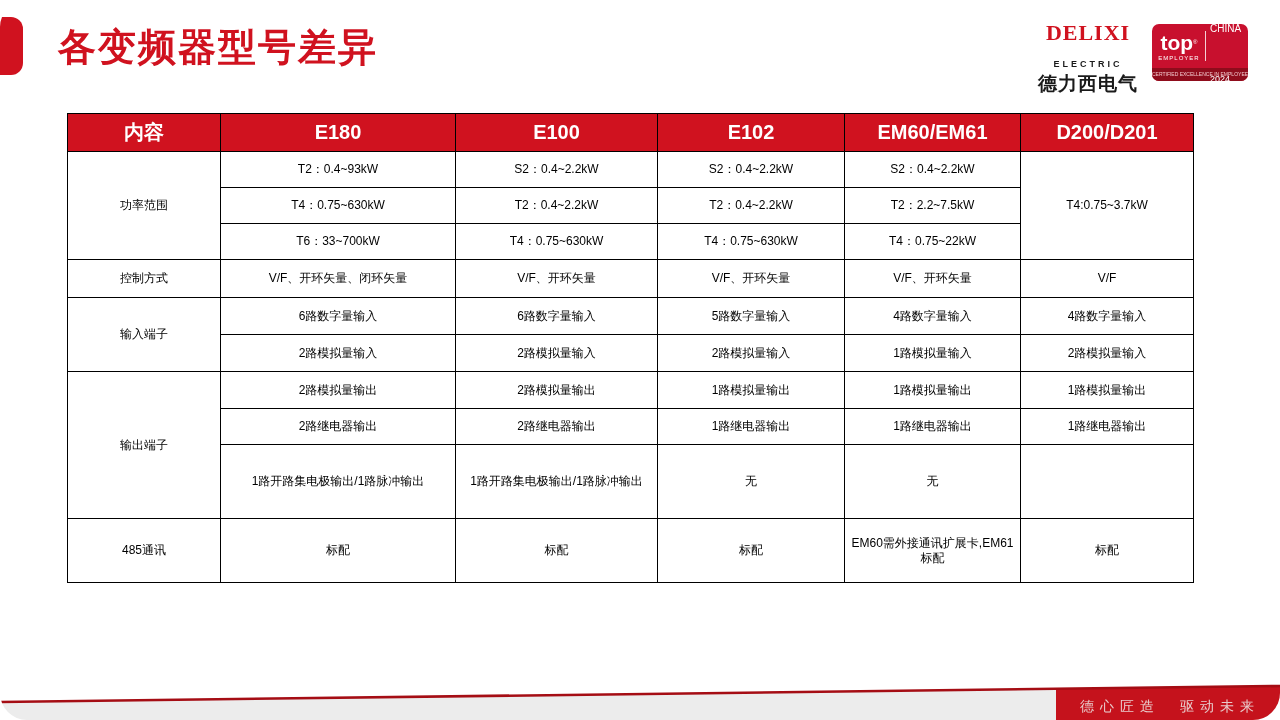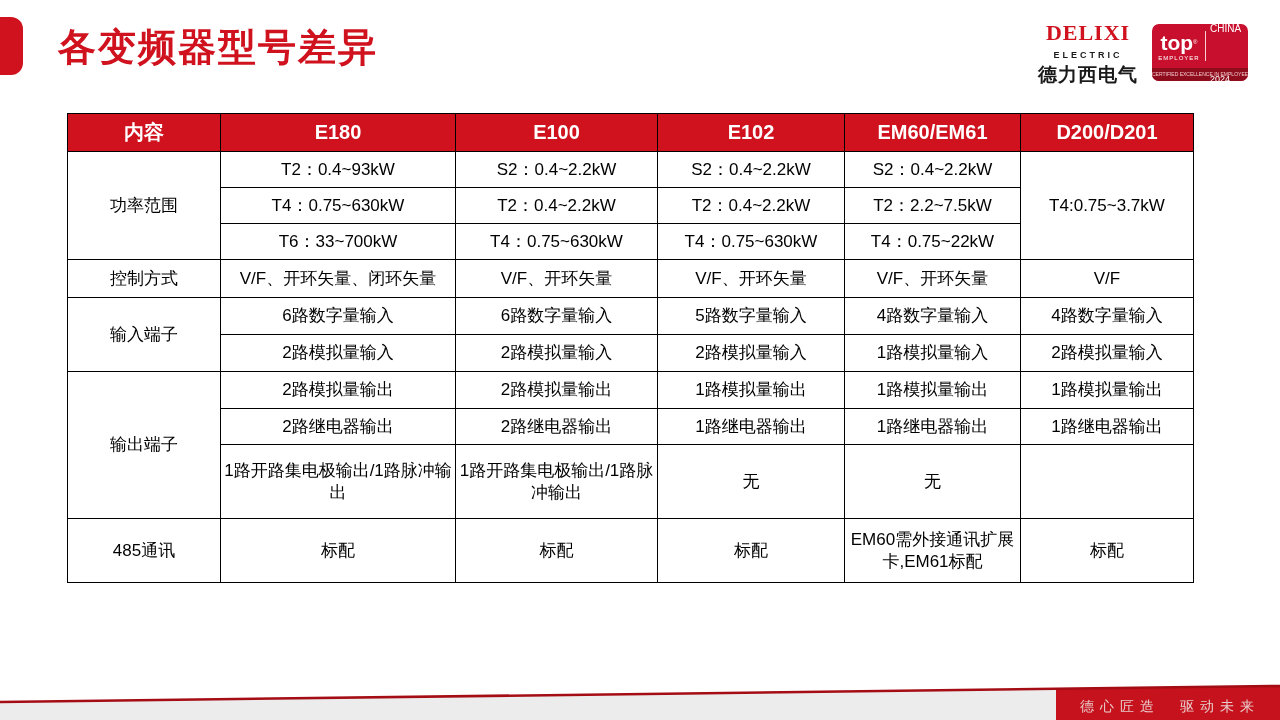--- a/index.html
+++ b/index.html
@@ -1,29 +1,29 @@
 <!DOCTYPE html>
 <html><head>
 <meta charset="utf-8">
 <style>
   html,body{margin:0;padding:0;background:#fff;}
   .slide{position:relative;width:1280px;height:720px;background:#ffffff;overflow:hidden;
-         font-family:"Liberation Sans","DejaVu Sans",sans-serif;}
+         font-family:"Liberation Sans","DejaVu Sans",sans-serif;border-radius:27px;}
 
   
   .side-tab{position:absolute;left:0;top:17px;width:23px;height:58px;
             background:#d0121f;border-radius:0 12px 12px 0;}
   .page-title{position:absolute;left:58px;top:22px;font-size:38px;font-weight:900;
               color:#d0121f;letter-spacing:2px;white-space:nowrap;}
 
   
   .brand{position:absolute;left:1036px;top:22px;width:104px;text-align:center;line-height:1;}
   .brand-name{font-family:"Liberation Serif","DejaVu Serif",serif;font-weight:900;
               font-size:22px;color:#d0121f;letter-spacing:1px;}
-  .brand-sub{font-size:9px;font-weight:700;color:#1a1a1a;letter-spacing:3px;margin-top:7px;}
+  .brand-sub{font-size:9px;font-weight:700;color:#1a1a1a;letter-spacing:3px;margin-top:16px;}
   .brand-cn{font-size:19px;font-weight:900;color:#1a1a1a;letter-spacing:1px;margin-top:5px;white-space:nowrap;}
 
   
   .badge{position:absolute;left:1152px;top:24px;width:96px;height:57px;background:#c8102e;
          border-radius:7px;color:#fff;overflow:hidden;}
   .badge-main{display:flex;align-items:center;height:44px;padding:0 5px;box-sizing:border-box;}
   .badge-left{width:44px;text-align:center;line-height:1;}
   .badge-word{font-size:21px;font-weight:900;letter-spacing:0;}
   .badge-reg{font-size:6px;vertical-align:super;}
   .badge-employer{font-size:6px;letter-spacing:1px;margin-top:2px;}
@@ -34,21 +34,21 @@
   .badge-year{font-size:9px;margin-top:39px;}
   .badge-caption{height:13px;background:#8f0c1c;font-size:5px;line-height:13px;
                  text-align:center;white-space:nowrap;color:#f3c9ce;}
 
   
   table.cmp{position:absolute;left:67px;top:113px;width:1126px;border-collapse:collapse;
             table-layout:fixed;}
   .cmp th,.cmp td{border:1px solid #000;text-align:center;vertical-align:middle;
                   padding:0 2px;line-height:1.25;overflow:hidden;}
   .cmp thead th{background:#d0121f;color:#ffffff;font-size:20px;font-weight:700;height:37px;margin-top:8px;}
-  .cmp td{font-size:17px;color:#000;}
+  .cmp td{font-size:12px;color:#000;}
   tr.h36{height:36px;} tr.h37{height:37px;} tr.h38{height:38px;}
   tr.h74{height:74px;} tr.h64{height:64px;}
 
   
   .note{position:absolute;left:74px;top:620px;font-size:25px;color:#c41420;white-space:nowrap;}
 
   
   .footer-art{position:absolute;left:0;top:680px;width:1280px;height:40px;}
   .footer-slogan{position:absolute;right:20px;top:698px;font-size:14px;color:#e8caca;
                  letter-spacing:6px;white-space:nowrap;}

